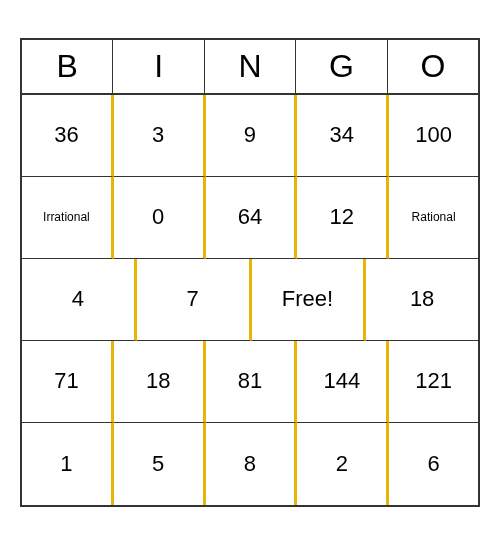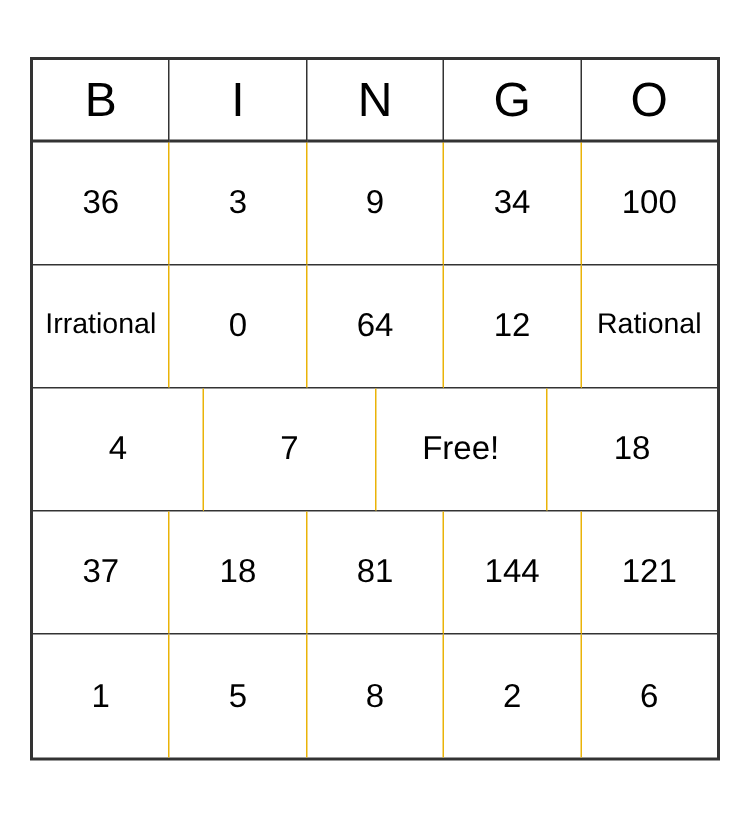--- a/index.html
+++ b/index.html
@@ -52,36 +52,36 @@
       display: flex;
     }
 
     .bingo-cell {
       flex: 1;
       height: 82px;
       display: flex;
       align-items: center;
       justify-content: center;
       font-size: 22px;
-      border-right: 1px solid #eab308;
+      border-right: 3px solid #eab308;
       border-bottom: 1px solid #333;
       text-align: center;
       padding: 4px;
     }
 
     .bingo-cell:last-child {
       border-right: none;
     }
 
     .bingo-row:last-child .bingo-cell {
       border-bottom: none;
     }
 
     .cell-small {
-      font-size: 19px;
+      font-size: 12px;
     }
   </style>
 </head>
 <body>
 
 <div class="bingo-card">
   <div class="bingo-header">
   <div class="header-cell">B</div>
       <div class="header-cell">I</div>
       <div class="header-cell">N</div>
@@ -103,21 +103,21 @@
         <div class="bingo-cell">12</div>
         <div class="bingo-cell cell-small">Rational</div>
       </div>
       <div class="bingo-row">
         <div class="bingo-cell">4</div>
         <div class="bingo-cell">7</div>
         <div class="bingo-cell">Free!</div>
         <div class="bingo-cell">18</div>
       </div>
       <div class="bingo-row">
-        <div class="bingo-cell">37</div>
+        <div class="bingo-cell">71</div>
         <div class="bingo-cell">18</div>
         <div class="bingo-cell">81</div>
         <div class="bingo-cell">144</div>
         <div class="bingo-cell">121</div>
       </div>
       <div class="bingo-row">
         <div class="bingo-cell">1</div>
         <div class="bingo-cell">5</div>
         <div class="bingo-cell">8</div>
         <div class="bingo-cell">2</div>

